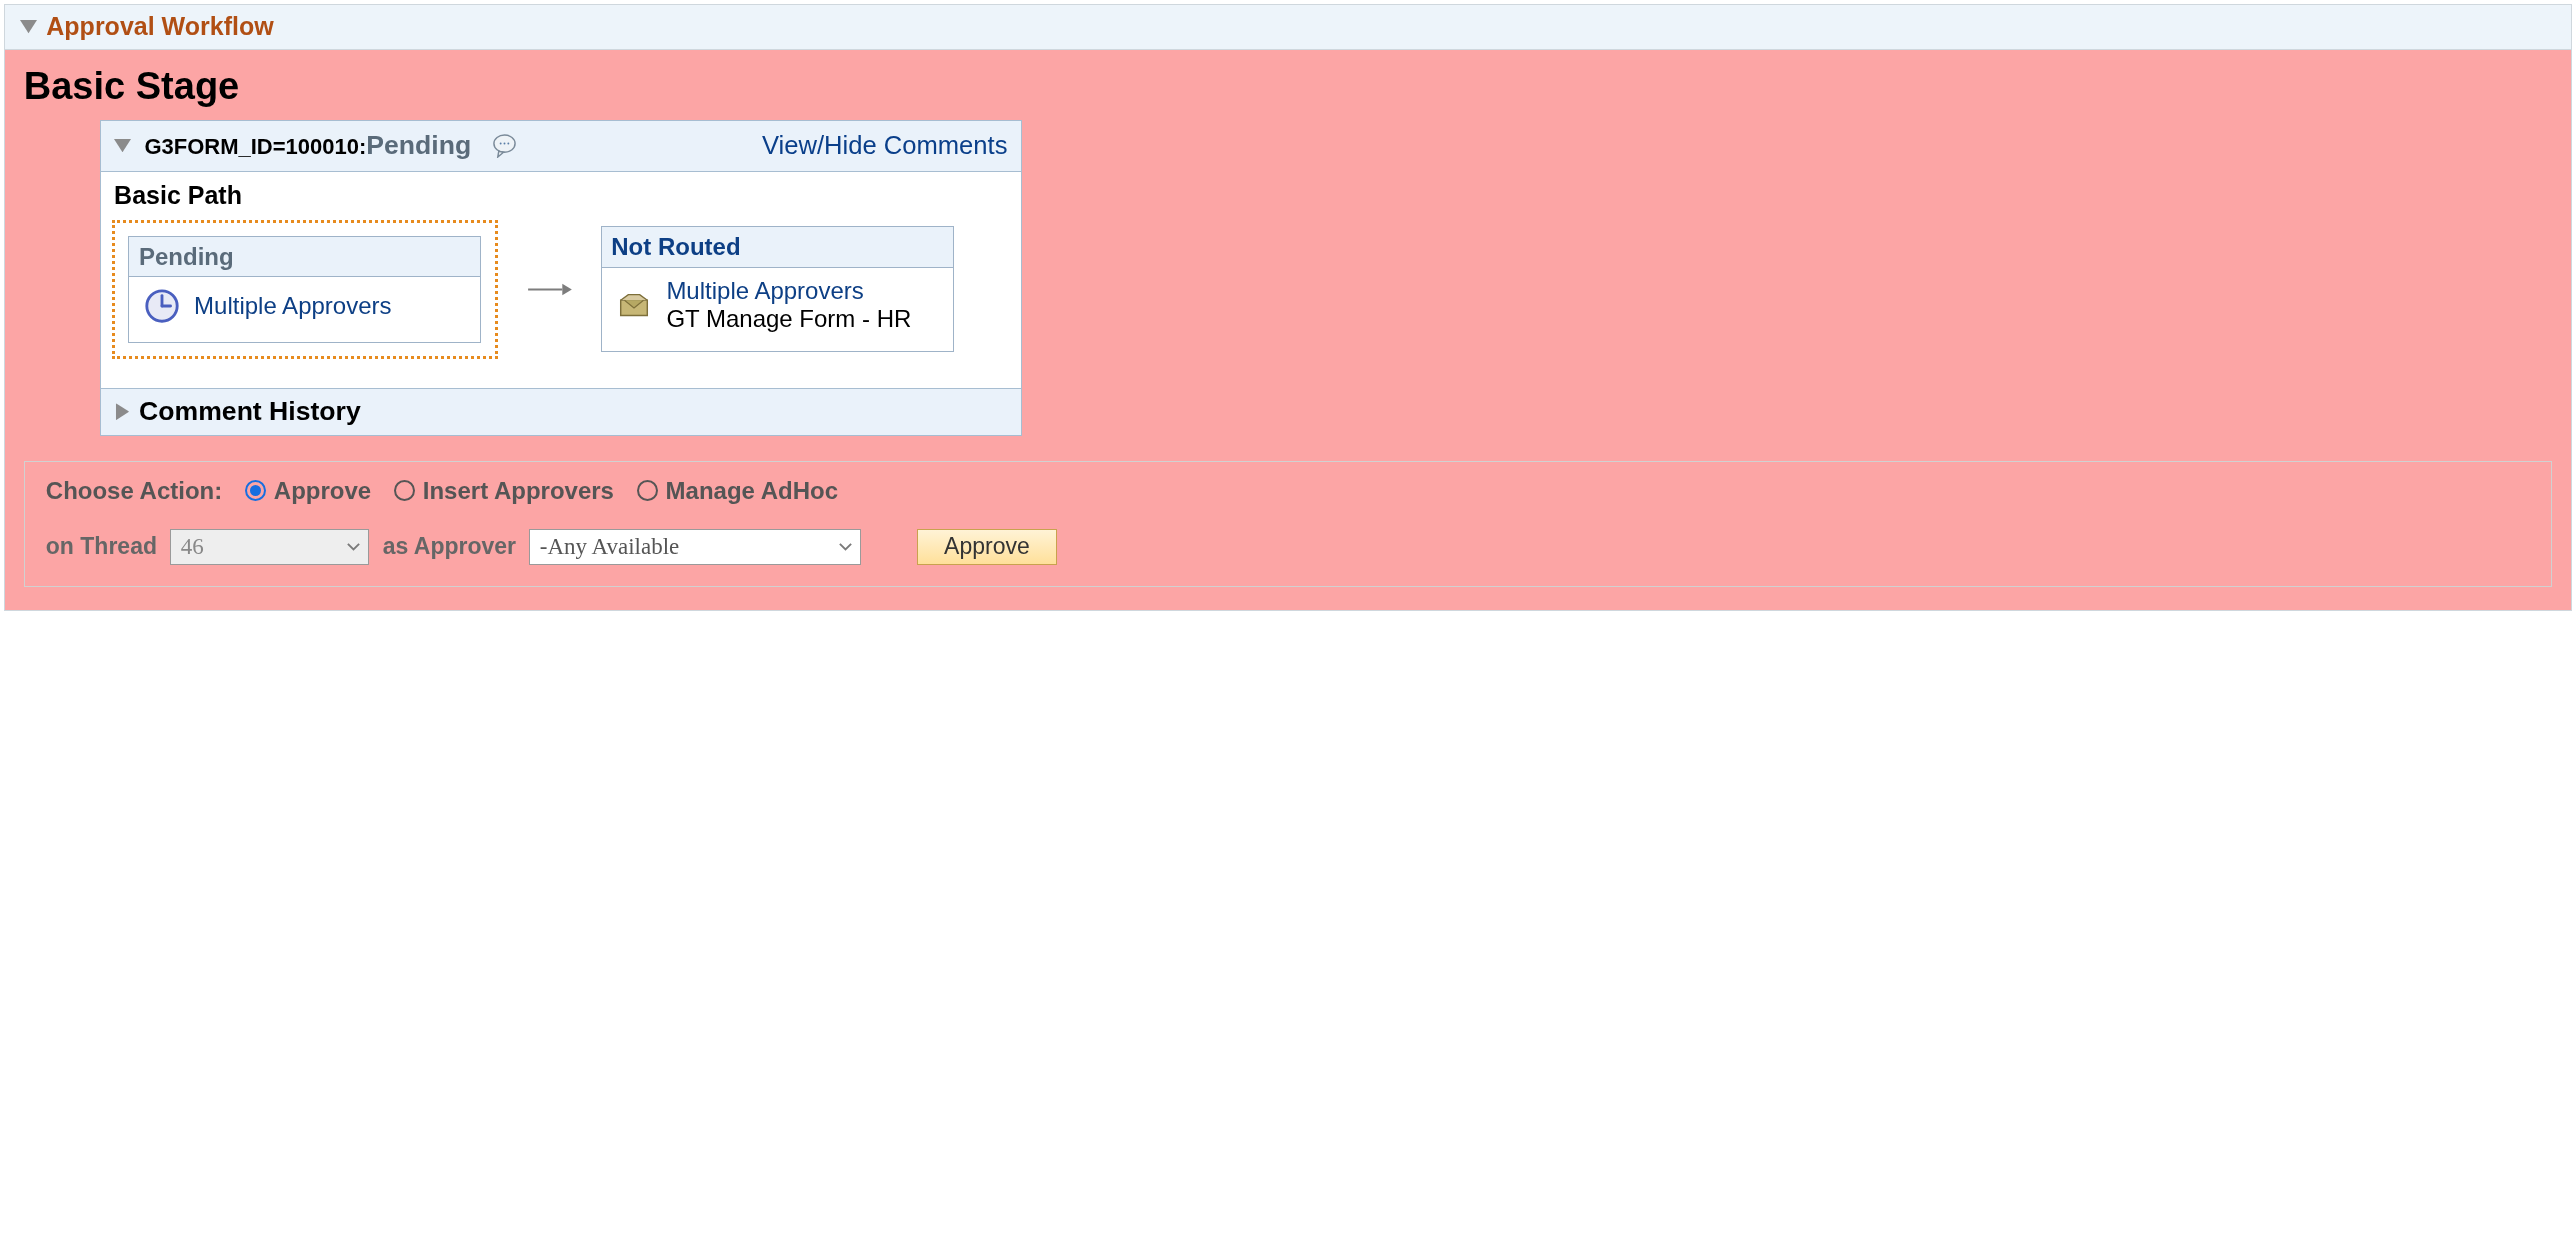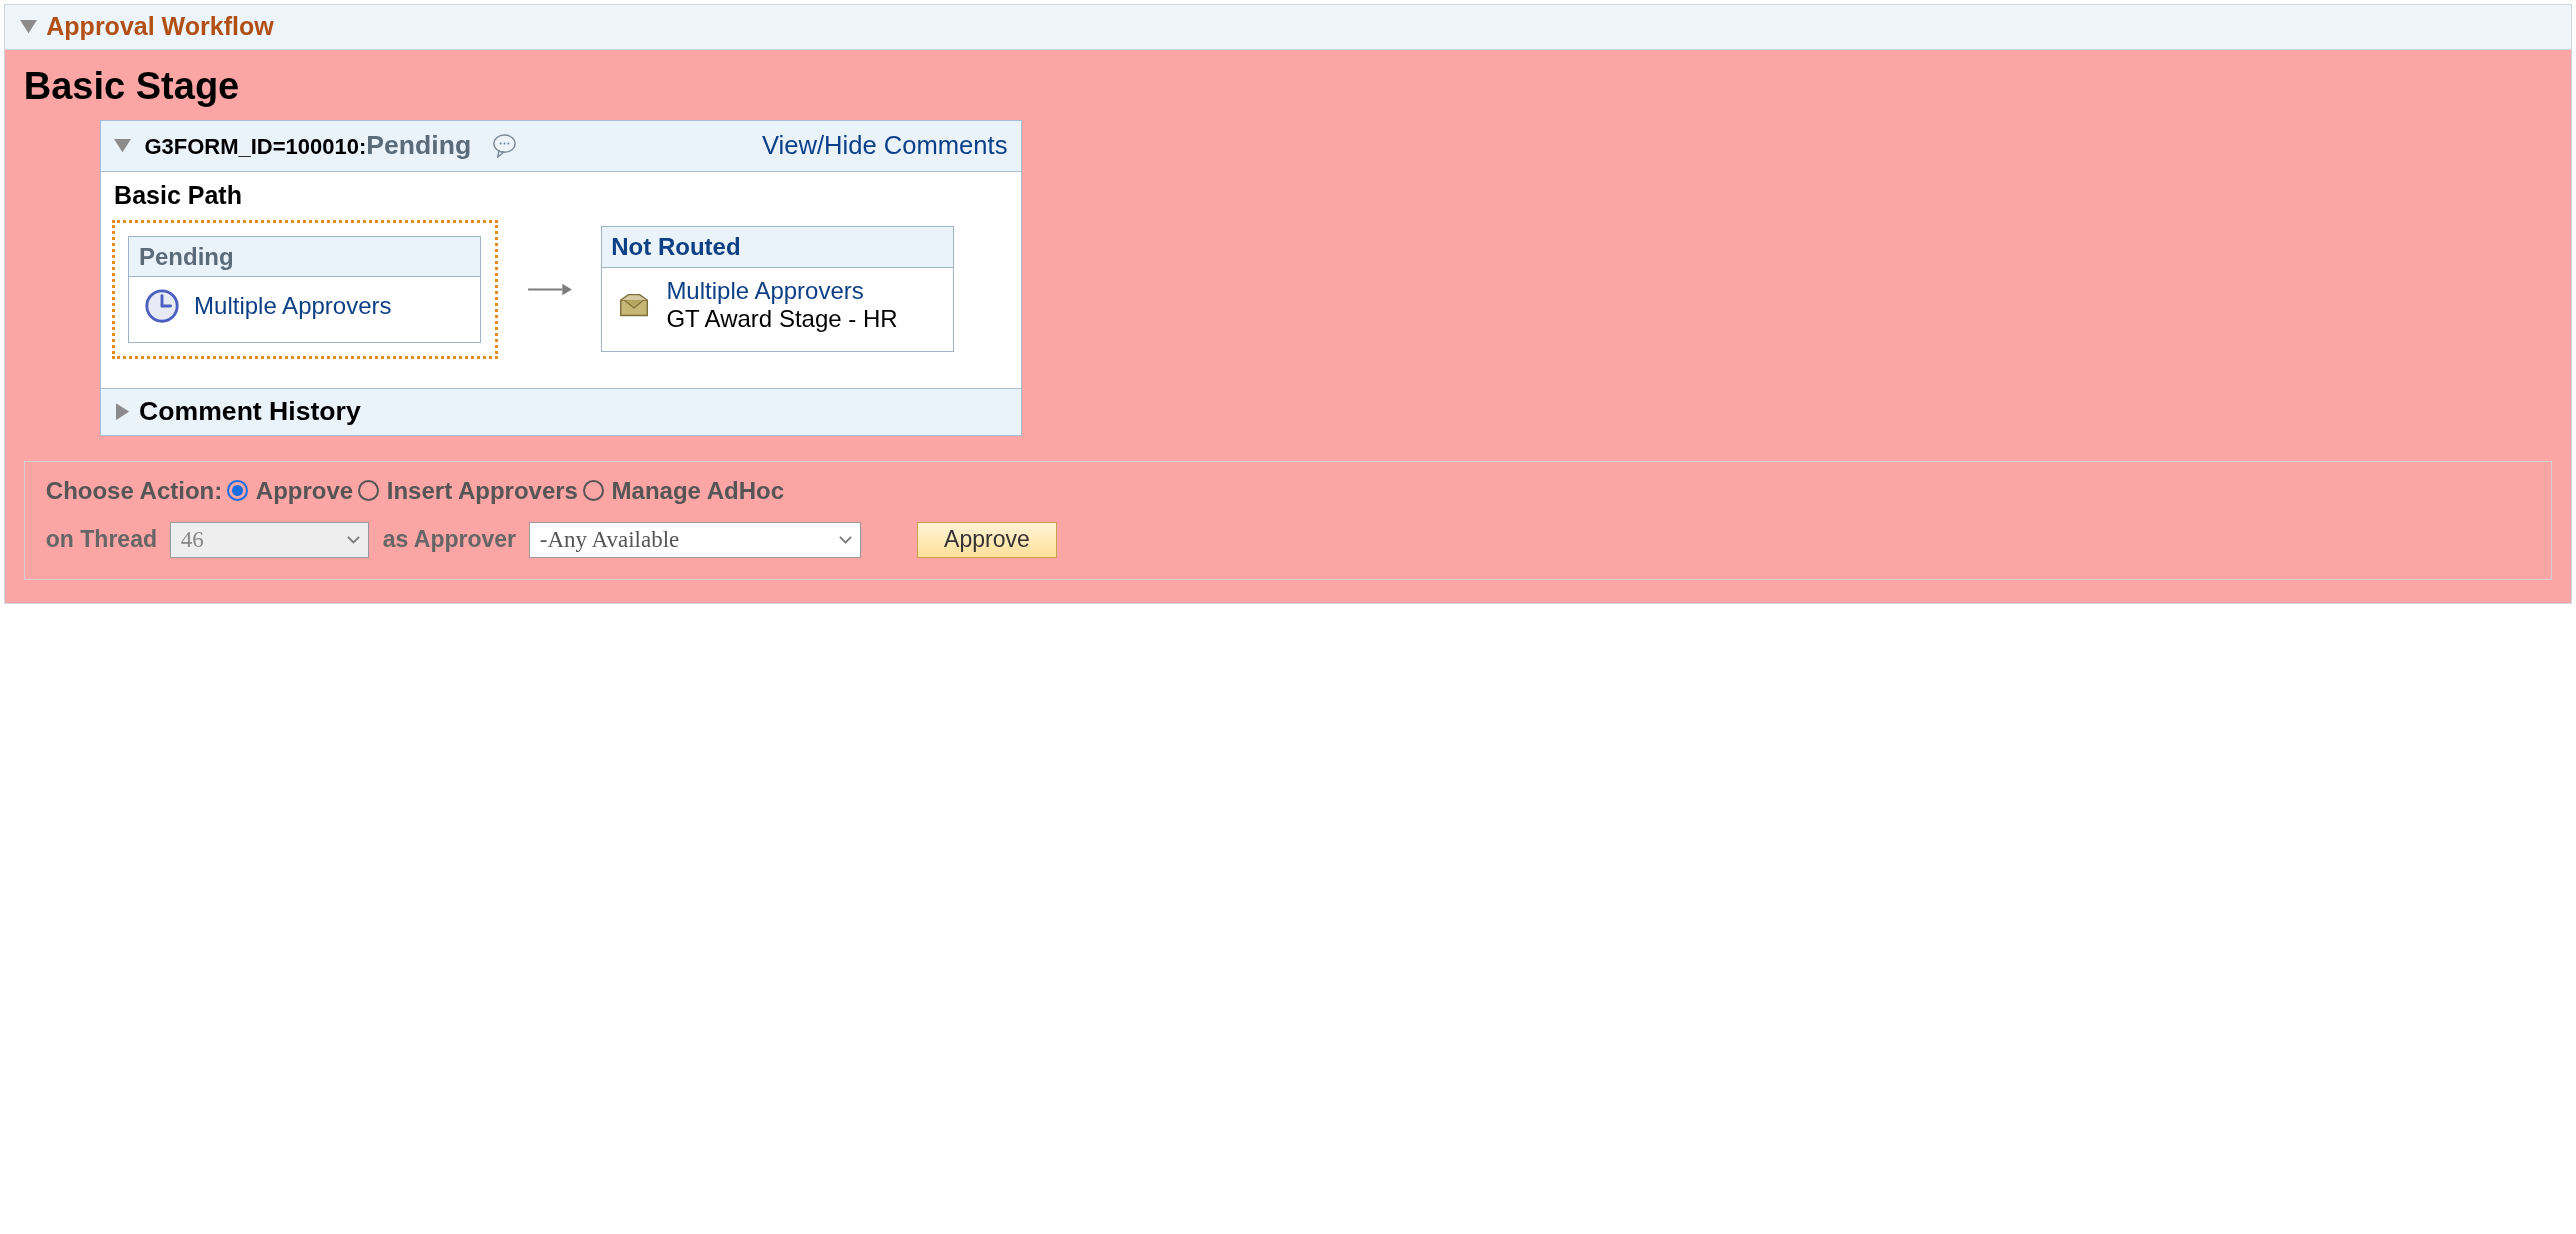--- a/index.html
+++ b/index.html
@@ -135,23 +135,23 @@
   .history-header .tri { color: #888; transform: rotate(-90deg); display:inline-block; }
   .history-header .title { font-weight: bold; font-size: 26.6px; color: #000; }
 
   
   .action-bar {
     border: 0.9px solid #d1d1d1;
     margin-top: 25px;
     padding: 15px 21px 21px 21px;
   }
   .action-row1 {
-    display: flex; align-items: center; gap: 5px;
+    display: flex; align-items: center; gap: 23px;
     font-size: 24px; color: #555; font-weight: bold;
-    margin-bottom: 17px;
+    margin-bottom: 24px;
   }
   .action-row1 label { display: flex; align-items: center; gap: 7.6px; font-weight: bold; }
   .radio {
     appearance: none;
     width: 21px; height: 21px; border-radius: 50%;
     border: 2.4px solid #555; position: relative; margin:0;
   }
   .radio:checked { border-color: #176ee0; }
   .radio:checked::after {
     content: ""; position: absolute; inset: 2.8px; border-radius: 50%; background: #176ee0;
@@ -258,21 +258,21 @@
               <div class="step-body">
                 <span class="step-icon">
                   <svg width="38" height="38" viewBox="0 0 40 40">
                     <path d="M6 14 L34 14 L34 30 L6 30 Z" fill="#c7b776" stroke="#7d6f3a" stroke-width="1.5"></path>
                     <path d="M6 14 L14 8 L26 8 L34 14" fill="#d8caa0" stroke="#7d6f3a" stroke-width="1.5"></path>
                     <path d="M10 14 L20 22 L30 14" fill="#b6a863" stroke="#7d6f3a" stroke-width="1.2"></path>
                   </svg>
                 </span>
                 <div class="step-text">
                   <a href="#" class="link">Multiple Approvers</a>
-                  <div class="role">GT Award Stage - HR</div>
+                  <div class="role">GT Manage Form - HR</div>
                 </div>
               </div>
             </div>
           </div>
         </div>
       </div>
 
       <div class="history-header">
         <span class="tri">
           <svg class="tri-svg" width="17" height="13.3" viewBox="0 0 18 14">

